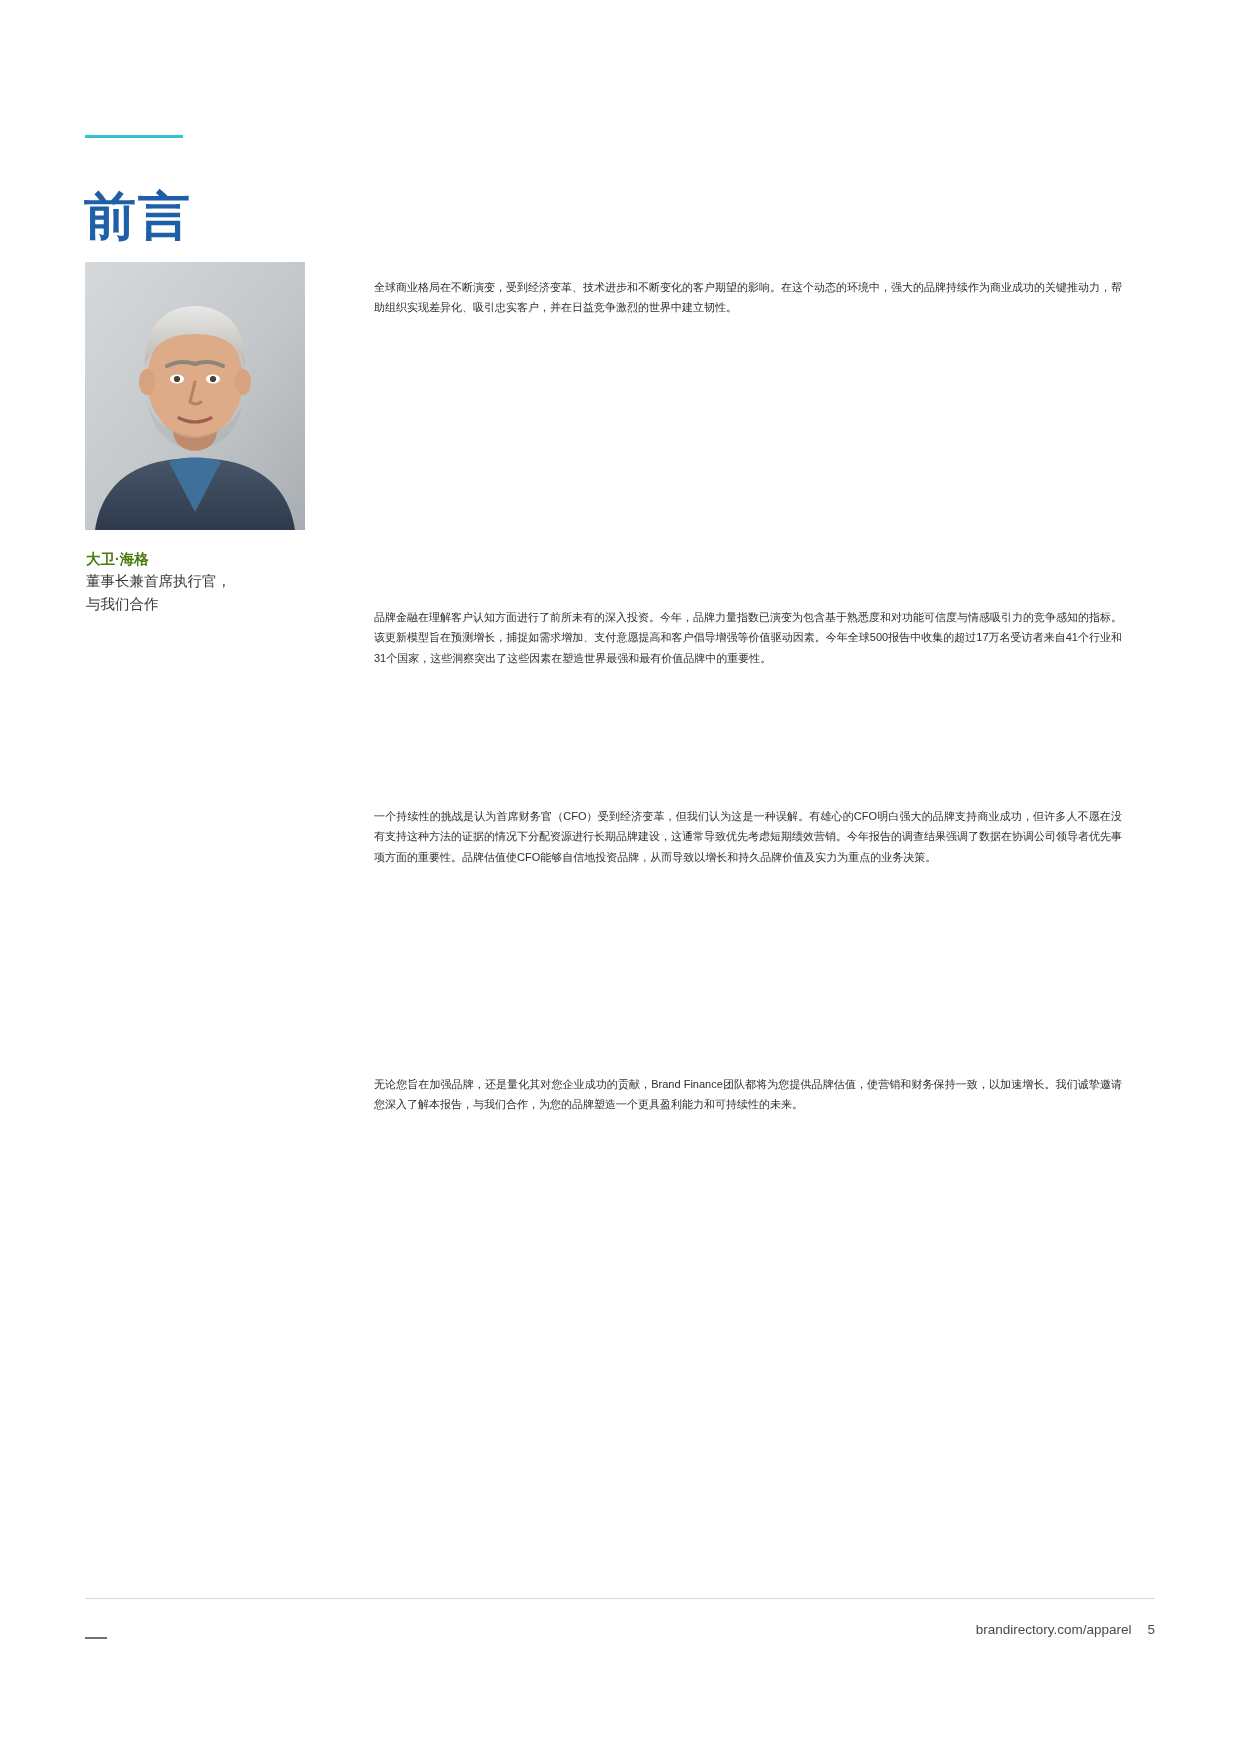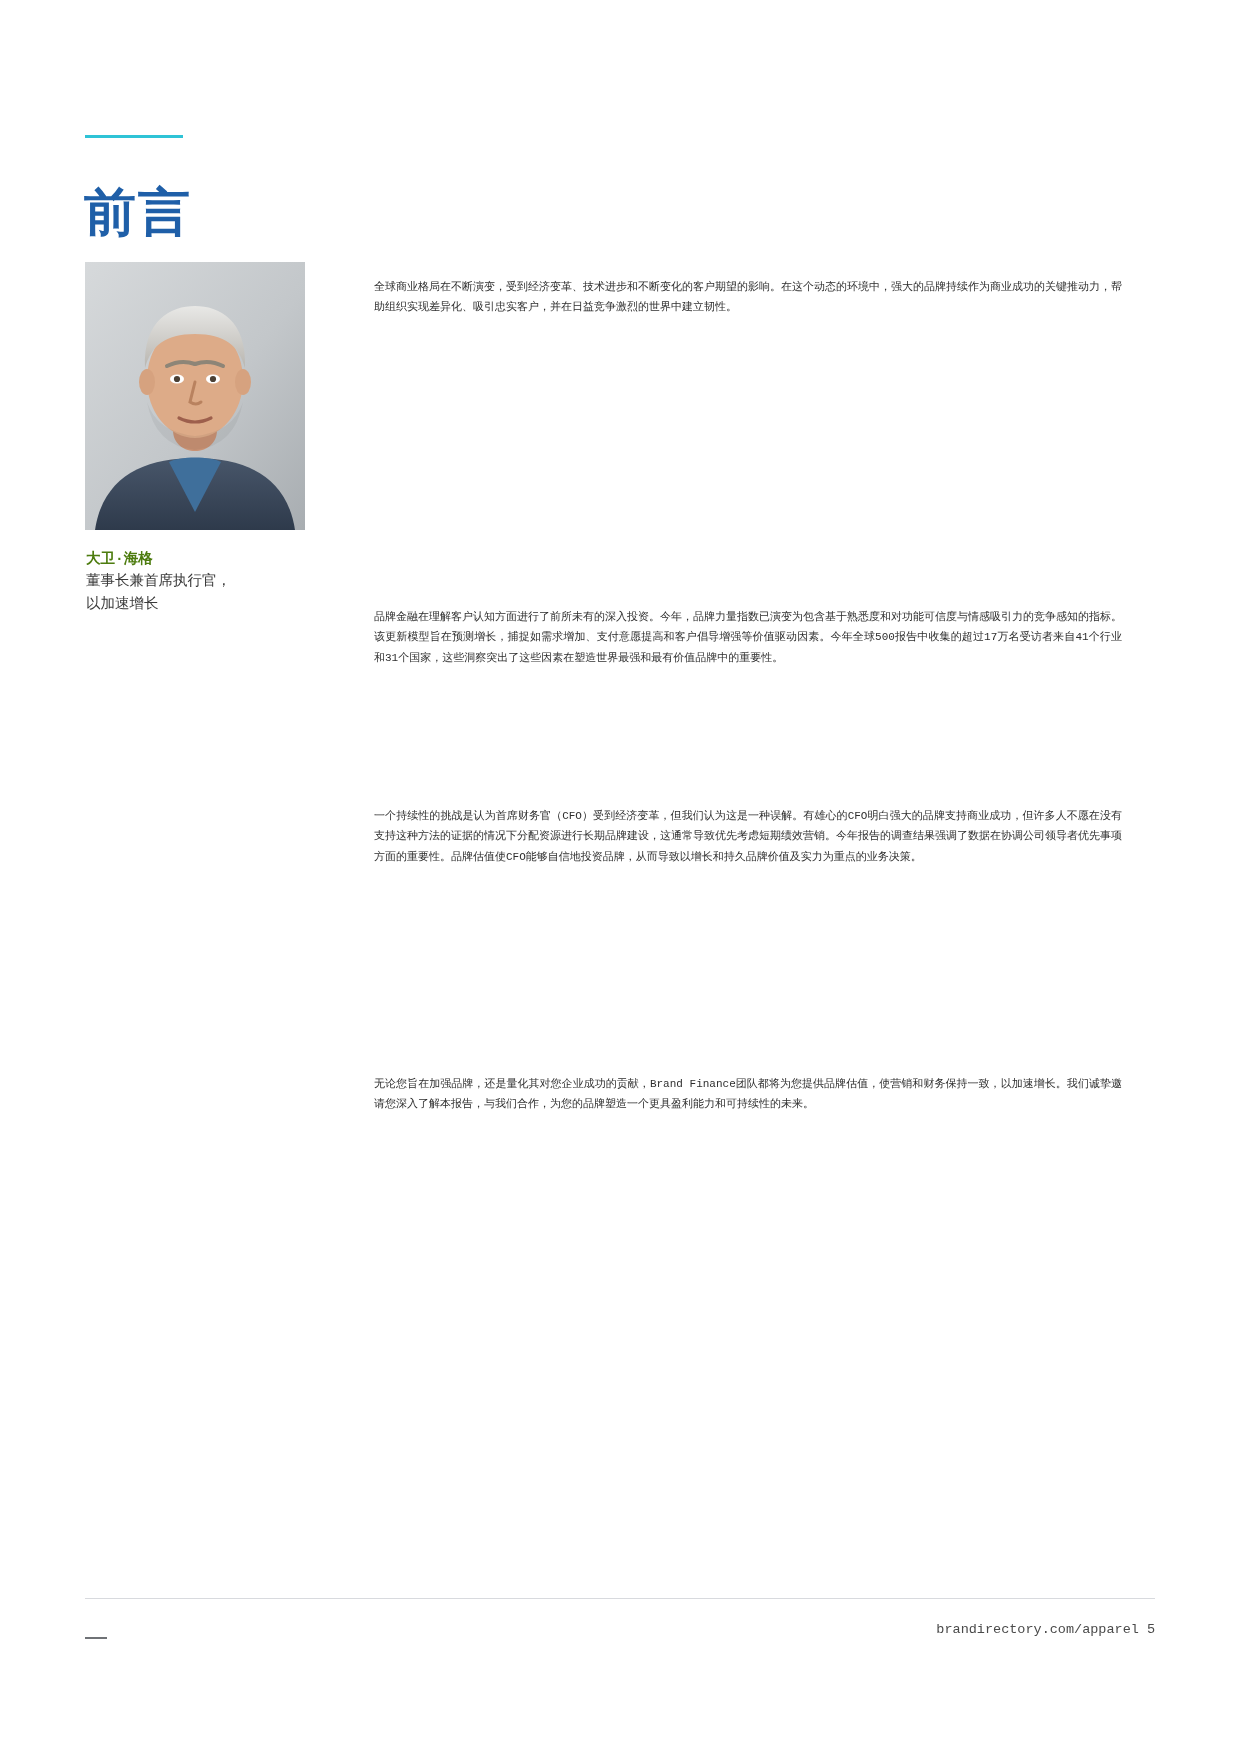--- a/index.html
+++ b/index.html
@@ -14,21 +14,20 @@
     color: #2b2b2b;
     position: relative;
     overflow: hidden;
   }
 
   .page {
     position: absolute;
     left: 0; top: 0;
     width: 1240px;
     height: 1673px;
-    font-family: Liberation Mono, monospace;
   }
 
   
   .accent-rule {
     position: absolute;
     left: 85px;
     top: 135px;
     width: 98px;
     height: 3px;
     background: #2fc3d6;
@@ -108,21 +107,21 @@
     background: #6f7276;
   }
   .footer-right {
     position: absolute;
     right: 85px;
     top: 1622px;
     font-size: 13.5px;
     color: #4a4a4a;
     display: flex;
     align-items: center;
-    gap: 8px;
+    gap: 16px;
   }
   .footer-right .pageno {
     color: #4a4a4a;
   }
 </style>
 </head>
 <body>
 
 <div class="page">
 
@@ -174,21 +173,21 @@
 
       <path d="M94 156 q16 8 32 0" stroke="#9d5f4c" stroke-width="3.2" fill="none" stroke-linecap="round"></path>
 
       <path d="M62 140 q10 30 48 34 q38 -4 48 -34 q-8 44 -48 48 q-40 -4 -48 -48 Z" fill="#000000" opacity="0.05"></path>
     </svg>
   </div>
 
   <div class="caption">
     <span class="name">大卫·海格</span>
     <span class="line">董事长兼首席执行官，</span>
-    <span class="line">以加速增长</span>
+    <span class="line">与我们合作</span>
   </div>
 
   <p class="para p1">全球商业格局在不断演变，受到经济变革、技术进步和不断变化的客户期望的影响。在这个动态的环境中，强大的品牌持续作为商业成功的关键推动力，帮助组织实现差异化、吸引忠实客户，并在日益竞争激烈的世界中建立韧性。</p>
   <p class="para p3">品牌金融在理解客户认知方面进行了前所未有的深入投资。今年，品牌力量指数已演变为包含基于熟悉度和对功能可信度与情感吸引力的竞争感知的指标。该更新模型旨在预测增长，捕捉如需求增加、支付意愿提高和客户倡导增强等价值驱动因素。今年全球500报告中收集的超过17万名受访者来自41个行业和31个国家，这些洞察突出了这些因素在塑造世界最强和最有价值品牌中的重要性。</p>
   <p class="para p4">一个持续性的挑战是认为首席财务官（CFO）受到经济变革，但我们认为这是一种误解。有雄心的CFO明白强大的品牌支持商业成功，但许多人不愿在没有支持这种方法的证据的情况下分配资源进行长期品牌建设，这通常导致优先考虑短期绩效营销。今年报告的调查结果强调了数据在协调公司领导者优先事项方面的重要性。品牌估值使CFO能够自信地投资品牌，从而导致以增长和持久品牌价值及实力为重点的业务决策。</p>
   <p class="para p5">无论您旨在加强品牌，还是量化其对您企业成功的贡献，Brand Finance团队都将为您提供品牌估值，使营销和财务保持一致，以加速增长。我们诚挚邀请您深入了解本报告，与我们合作，为您的品牌塑造一个更具盈利能力和可持续性的未来。</p>
 
   <div class="footer-rule"></div>
   <div class="footer-dash"></div>
   <div class="footer-right">

